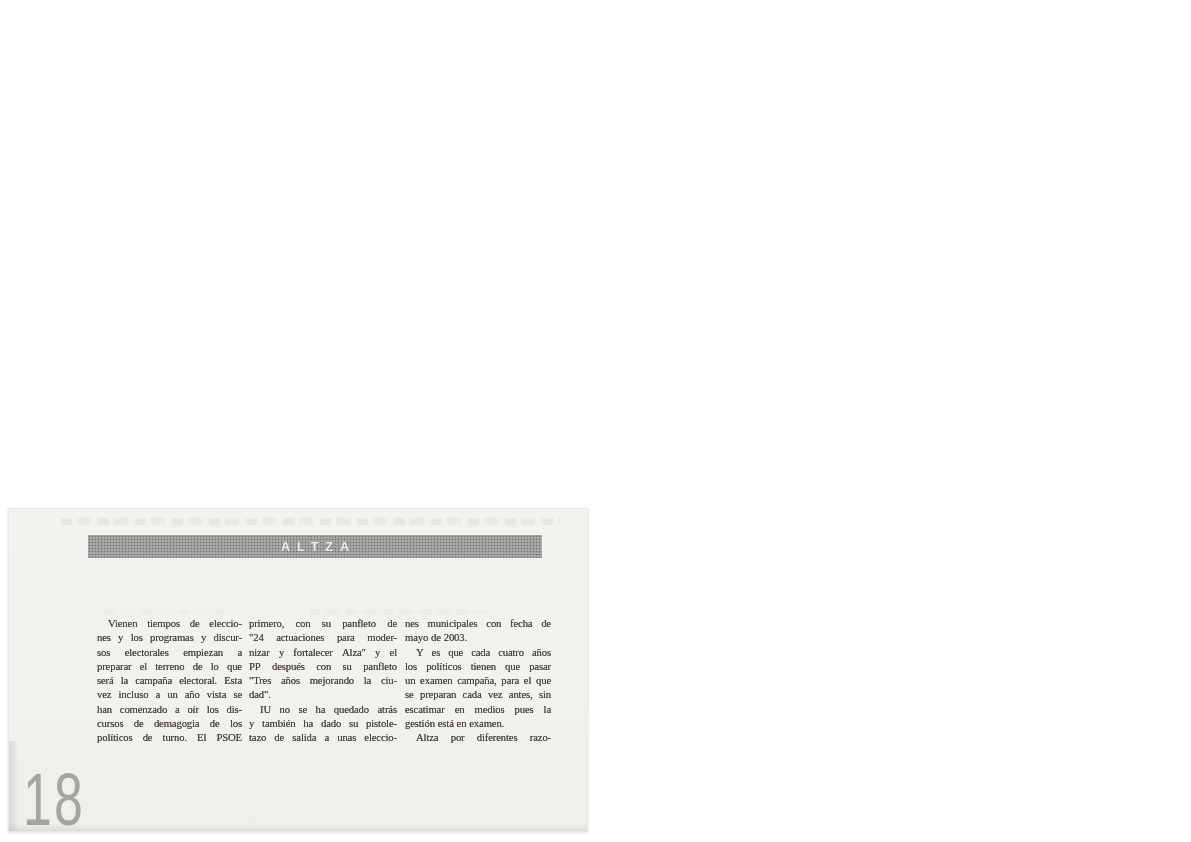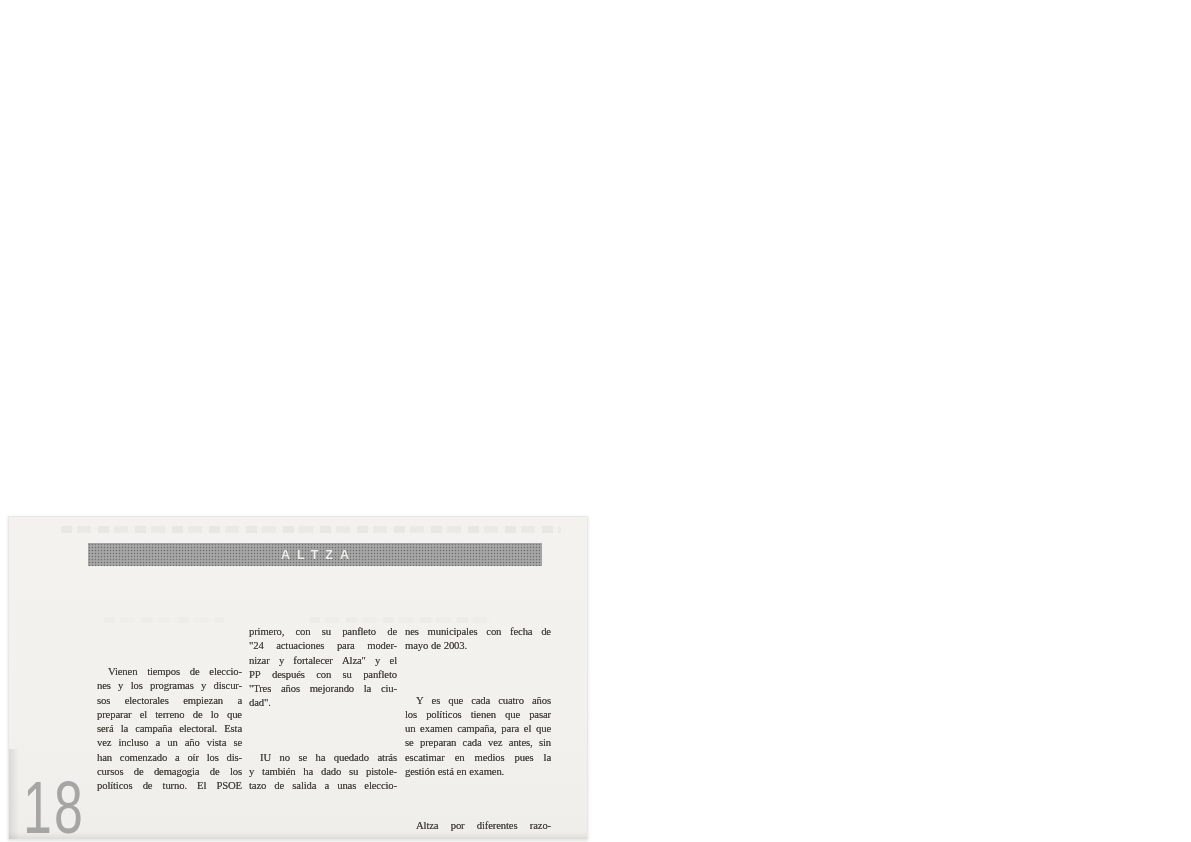--- a/index.html
+++ b/index.html
@@ -1,19 +1,19 @@
 <!DOCTYPE html>
 <html><head>
 <meta charset="utf-8">
 <style>
   * { margin: 0; padding: 0; box-sizing: border-box; }
   html, body { width: 1191px; height: 842px; background: #ffffff; overflow: hidden; }
   body { font-family: "Liberation Sans", sans-serif; position: relative; }
 
-  .canvas { position: absolute; left: 0; top: 8px; width: 1191px; height: 594px; background: #ffffff; }
+  .canvas { position: absolute; left: 0; top: 0; width: 1191px; height: 594px; background: #ffffff; }
 
   
   .scan {
     position: absolute; left: 8px; top: 508px; width: 580px; height: 324px;
     background: linear-gradient(180deg, #f3f2ef 0%, #f2f1ed 60%, #efeeea 100%);
     border: 1px solid #e9e8e4;
     box-shadow: 0 1px 3px rgba(0,0,0,0.12);
   }
   .scan::after { 
     content: ""; position: absolute; left: 0; right: 0; bottom: 0; height: 7px;
@@ -75,21 +75,21 @@
   .col3 { left: 308px; width: 146px; }
 
   .tline {
     display: flex; flex-wrap: nowrap; justify-content: space-between;
     height: 14.25px; align-items: baseline;
     font-family: "Liberation Serif", serif;
     font-size: 10.7px; letter-spacing: -0.15px;
     color: #45423c; text-shadow: 0 0 0.35px rgba(69,66,60,0.8);
     white-space: pre;
   }
-  .tline.indent { padding-left: 11px; margin-top: 40px; }
+  .tline.indent { padding-left: 11px; }
   .tline.end    { justify-content: flex-start; }
   .tline.end span { margin-right: 0.27em; }
 
   
   .pagenum {
     position: absolute; left: 14px; top: 254px;
     display: inline-block; transform: scaleX(0.70); transform-origin: 0 0;
     font-family: "Liberation Sans", sans-serif;
     font-size: 74px; font-weight: 400; letter-spacing: 3px; line-height: 74px;
     color: #a5a5a3;

